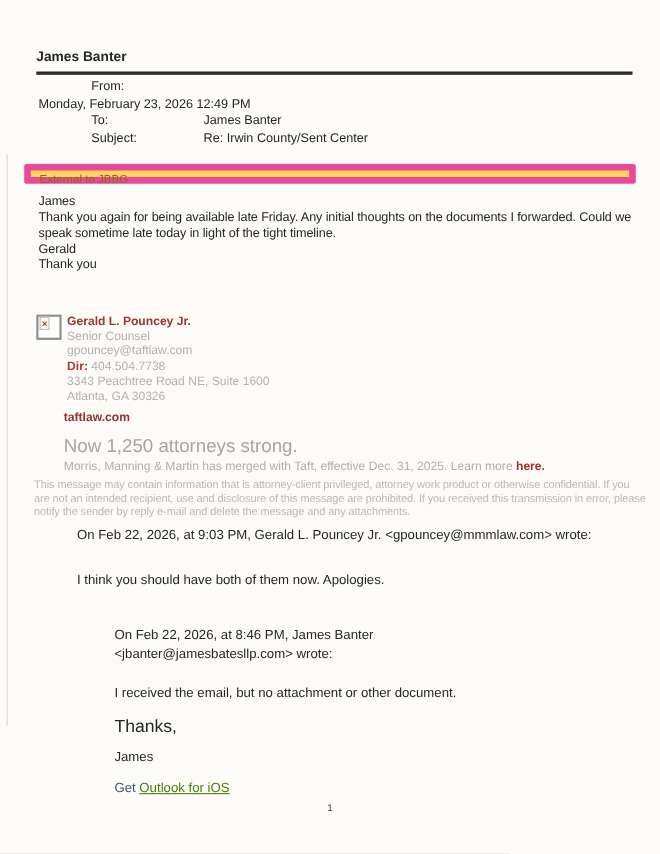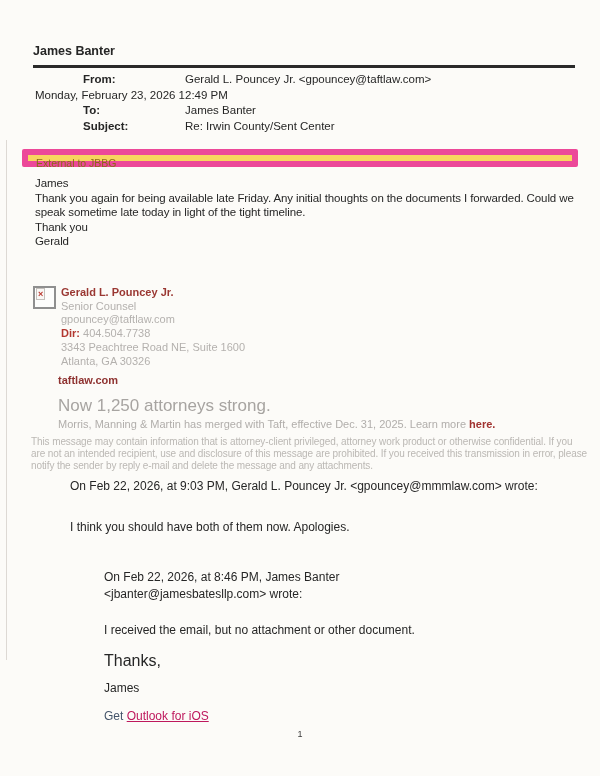--- a/index.html
+++ b/index.html
@@ -12,21 +12,21 @@
   .scan-line { position:absolute; left:6px; top:140px; width:1px; height:520px; background:#ddd9d4; }
 
   .doc-heading {
     position:absolute; left:33px; right:25px; top:44px;
     font-size:12.5px; font-weight:bold; padding-bottom:7px;
     border-bottom:3px solid #2a2a2a;
   }
 
   .meta { position:absolute; left:35px; top:72px; right:25px; font-size:11.5px; }
   .meta-row { display:flex; line-height:15.5px; }
-  .meta-label { width:150px; font-weight:bold; flex:0 0 150px;padding-left:48px; }
+  .meta-label { width:150px; font-weight:normal; flex:0 0 150px;padding-left:48px; }
   .meta-value { flex:1; }
 
   .banner {
     position:absolute; left:22px; top:149px; width:556px; height:18px;
     background:#f7d55f; border:6px solid #ec4899; border-radius:2px;
     font-size:10.5px; line-height:16px; padding-left:8px; color:#8a6a15;
   }
 
   .body-text { position:absolute; left:35px; top:176px; width:556px; font-size:11.5px; line-height:14.6px; letter-spacing:-0.1px; }
 
@@ -53,36 +53,35 @@
     font-size:10px; line-height:11.9px; letter-spacing:-0.1px; color:#bbb8b4;
   }
 
   .q1-attr { position:absolute; left:70px; top:479px; font-size:12px; }
   .q1-msg  { position:absolute; left:70px; top:520px; font-size:12px; }
   .q2-attr { position:absolute; left:104px; top:569px; width:392px; font-size:12px; line-height:17px; }
   .q2-msg  { position:absolute; left:104px; top:623px; font-size:12px; }
   .q2-thanks { position:absolute; left:104px; top:652px; font-size:16px; }
   .q2-signoff { position:absolute; left:104px; top:681px; font-size:12px; }
   .q2-outlook { position:absolute; left:104px; top:709px; font-size:12px; color:#44546a; }
-  .outlook-link { text-decoration:underline; color:#be185d; cursor:pointer; }
+  .outlook-link { text-decoration:underline; color:#4d7c0f; cursor:pointer; }
 
   .page-number { position:absolute; left:0; right:0; top:729px; text-align:center; font-size:9px; color:#3a3a3a; }
 </style>
 </head>
 <body>
 
 <div class="page">
   <div class="scan-line"></div>
 
   <div class="doc-heading">James Banter</div>
 
   <div class="meta">
     <div class="meta-row">
       <span class="meta-label">From:</span>
-      <span class="meta-value">Gerald L. Pouncey Jr. &lt;gpouncey@taftlaw.com&gt;</span>
     </div>
     <div class="meta-row">
       <span class="meta-value">Monday, February 23, 2026 12:49 PM</span>
     </div>
     <div class="meta-row">
       <span class="meta-label">To:</span>
       <span class="meta-value">James Banter</span>
     </div>
     <div class="meta-row">
       <span class="meta-label">Subject:</span>
@@ -90,22 +89,22 @@
     </div>
   </div>
 
   <div class="banner">
     <span>External to JBBG</span>
   </div>
 
   <div class="body-text">
     <div>James</div>
     <div>Thank you again for being available late Friday. Any initial thoughts on the documents I forwarded. Could we speak sometime late today in light of the tight timeline.</div>
+    <div>Gerald</div>
     <div>Thank you</div>
-    <div>Gerald</div>
   </div>
 
   <div class="signature">
     <div class="broken-img">
       <span class="x-glyph">×</span>
     </div>
     <div class="sig-text">
       <div class="sig-name">Gerald L. Pouncey Jr.</div>
       <div>Senior Counsel</div>
       <div>gpouncey@taftlaw.com</div>

